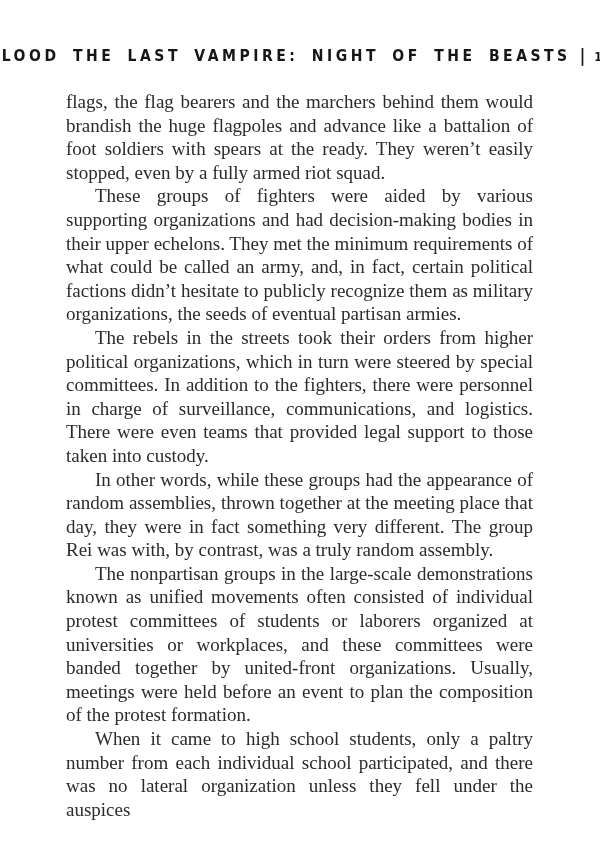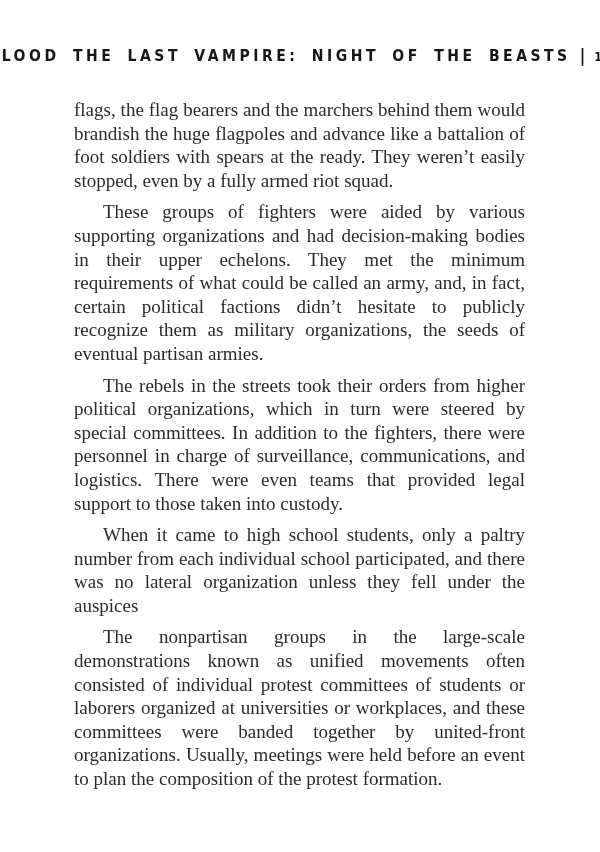--- a/index.html
+++ b/index.html
@@ -53,21 +53,21 @@
     position: absolute;
     top: 90px;
     left: 66px;
     width: 467px;
     color: #2b2b2b;
     font-size: 19px;
     line-height: 23.6px;
     text-align: justify;
   }
   .body-text p {
-    margin: 8px;
+    margin: 0;
     padding: 0;
   }
   .body-text p.indent {
     text-indent: 29px;
   }
 </style>
 </head>
 <body>
 
 <div class="page">
@@ -75,17 +75,18 @@
   <header class="running-head">
     <span class="title">BLOOD THE LAST VAMPIRE: NIGHT OF THE BEASTS</span>
     <span class="sep">|</span>
     <span class="pagenum">15</span>
   </header>
 
   <main class="body-text" id="paragraph-container">
       <p>flags, the flag bearers and the marchers behind them would brandish the huge flagpoles and advance like a battalion of foot soldiers with spears at the ready. They weren’t easily stopped, even by a fully armed riot squad.</p>
       <p class="indent">These groups of fighters were aided by various supporting organizations and had decision-making bodies in their upper echelons. They met the minimum requirements of what could be called an army, and, in fact, certain political factions didn’t hesitate to publicly recognize them as military organizations, the seeds of eventual partisan armies.</p>
       <p class="indent">The rebels in the streets took their orders from higher political organizations, which in turn were steered by special committees. In addition to the fighters, there were personnel in charge of surveillance, communications, and logistics. There were even teams that provided legal support to those taken into custody.</p>
+      <p class="indent">In other words, while these groups had the appearance of random assemblies, thrown together at the meeting place that day, they were in fact something very different. The group Rei was with, by contrast, was a truly random assembly.</p>
+      <p class="indent">The nonpartisan groups in the large-scale demonstrations known as unified movements often consisted of individual protest committees of students or laborers organized at universities or workplaces, and these committees were banded together by united-front organizations. Usually, meetings were held before an event to plan the composition of the protest formation.</p>
       <p class="indent">When it came to high school students, only a paltry number from each individual school participated, and there was no lateral organization unless they fell under the auspices</p>
-      <p class="indent">The nonpartisan groups in the large-scale demonstrations known as unified movements often consisted of individual protest committees of students or laborers organized at universities or workplaces, and these committees were banded together by united-front organizations. Usually, meetings were held before an event to plan the composition of the protest formation.</p>
     </main>
 
 </div>
 
 </body></html>

